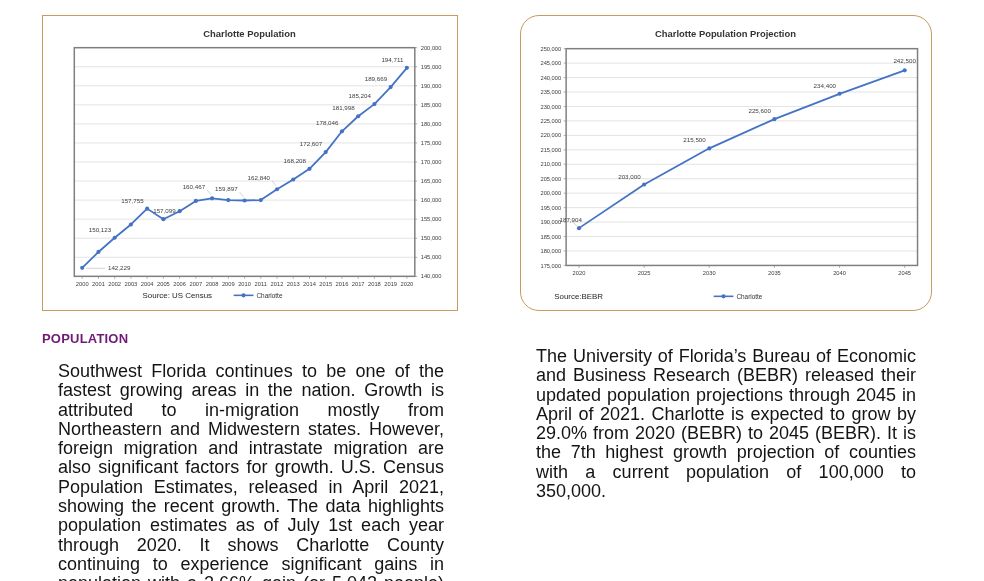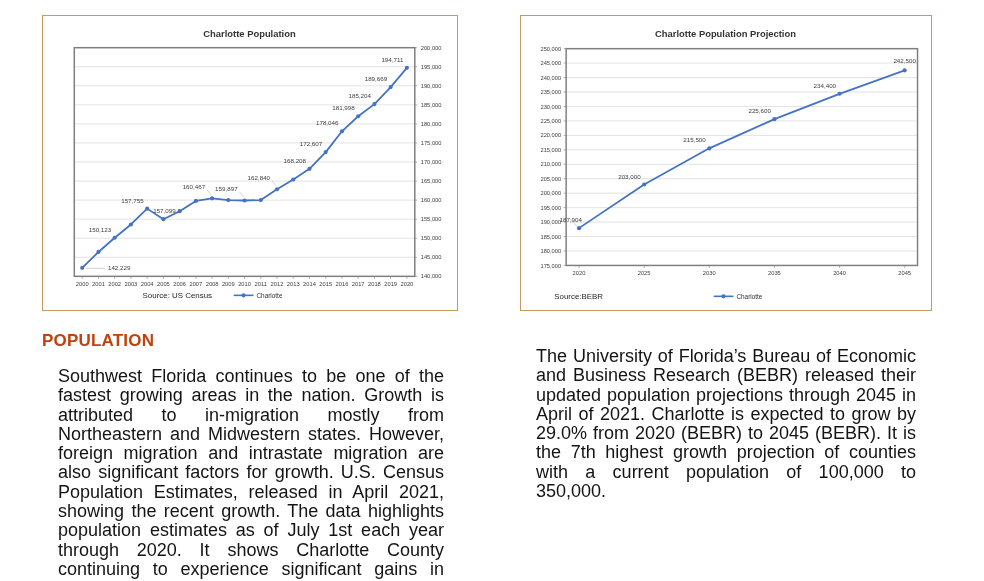--- a/index.html
+++ b/index.html
@@ -1,21 +1,21 @@
 <!DOCTYPE html>
 <html><head>
 <meta charset="utf-8">
 <style>
   html,body{margin:0;padding:0;background:#ffffff;}
   #page{position:relative;width:984px;height:581px;background:#ffffff;overflow:hidden;
         font-family:"Liberation Sans", sans-serif;}
   .card{position:absolute;box-sizing:border-box;background:#ffffff;border:1.5px solid #C79A5F;}
   .card svg{display:block;}
   .text-col{position:absolute;}
-  .text-col h2{margin:0 0 4px 0;font-size:17px;font-weight:bold;color:#c2410c;letter-spacing:.2px;}
+  .text-col h2{margin:0 0 4px 0;font-size:13px;font-weight:bold;color:#701a75;letter-spacing:.2px;}
   .text-col p{margin:16px;font-size:18px;line-height:19.3px;text-align:justify;color:#141414;}
   svg text{font-family:"Liberation Sans", sans-serif;}
 </style>
 </head>
 <body>
 
 <div id="page">
 
   <div class="card" style="left: 42px; top: 15px; width: 416px; height: 296px; border-color: rgb(199, 154, 95);">
     <svg width="413" height="293" viewBox="0 0 416 296">
@@ -152,21 +152,21 @@
         <text x="208" y="21" text-anchor="middle" font-size="9.5" font-weight="600" fill="#333333">Charlotte Population</text>
         <text x="100" y="285" font-size="8" fill="#262626">Source: US Census</text>
         <g>
           <line x1="192" y1="282.2" x2="212" y2="282.2" stroke="#4472C4" stroke-width="1.6"></line>
           <circle cx="202" cy="282.2" r="2.1" fill="#4472C4"></circle>
           <text x="215" y="284.4" font-size="6.5" fill="#333333">Charlotte</text>
         </g>
       </svg>
   </div>
 
-  <div class="card" style="left: 520px; top: 15px; width: 412px; height: 296px; border-color: rgb(199, 154, 95);">
+  <div class="card" style="left: 520px; top: 15px; width: 412px; height: 296px; border-color: rgb(199, 154, 95); border-radius: 19px;">
     <svg width="409" height="293" viewBox="0 0 412 296">
         <g>
           <line x1="45" y1="252" x2="400" y2="252" stroke="#D9D9D9" stroke-width="0.75"></line>
           <line x1="42.5" y1="252" x2="45" y2="252" stroke="#7F7F7F" stroke-width="0.6"></line>
           <line x1="45" y1="237.4" x2="400" y2="237.4" stroke="#D9D9D9" stroke-width="0.75"></line>
           <line x1="42.5" y1="237.4" x2="45" y2="237.4" stroke="#7F7F7F" stroke-width="0.6"></line>
           <line x1="45" y1="222.8" x2="400" y2="222.8" stroke="#D9D9D9" stroke-width="0.75"></line>
           <line x1="42.5" y1="222.8" x2="45" y2="222.8" stroke="#7F7F7F" stroke-width="0.6"></line>
           <line x1="45" y1="208.2" x2="400" y2="208.2" stroke="#D9D9D9" stroke-width="0.75"></line>
           <line x1="42.5" y1="208.2" x2="45" y2="208.2" stroke="#7F7F7F" stroke-width="0.6"></line>

